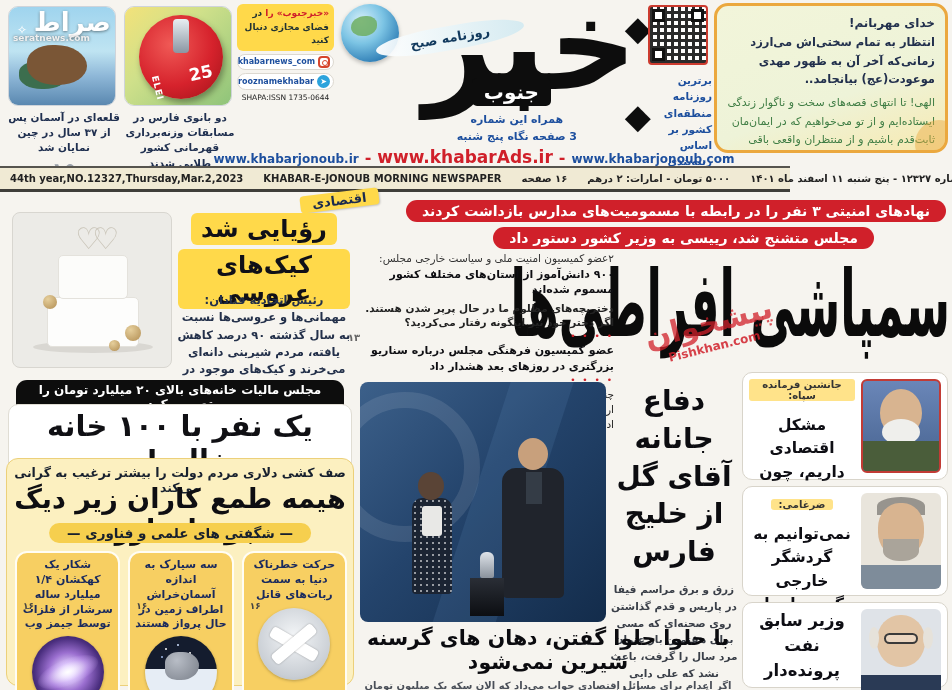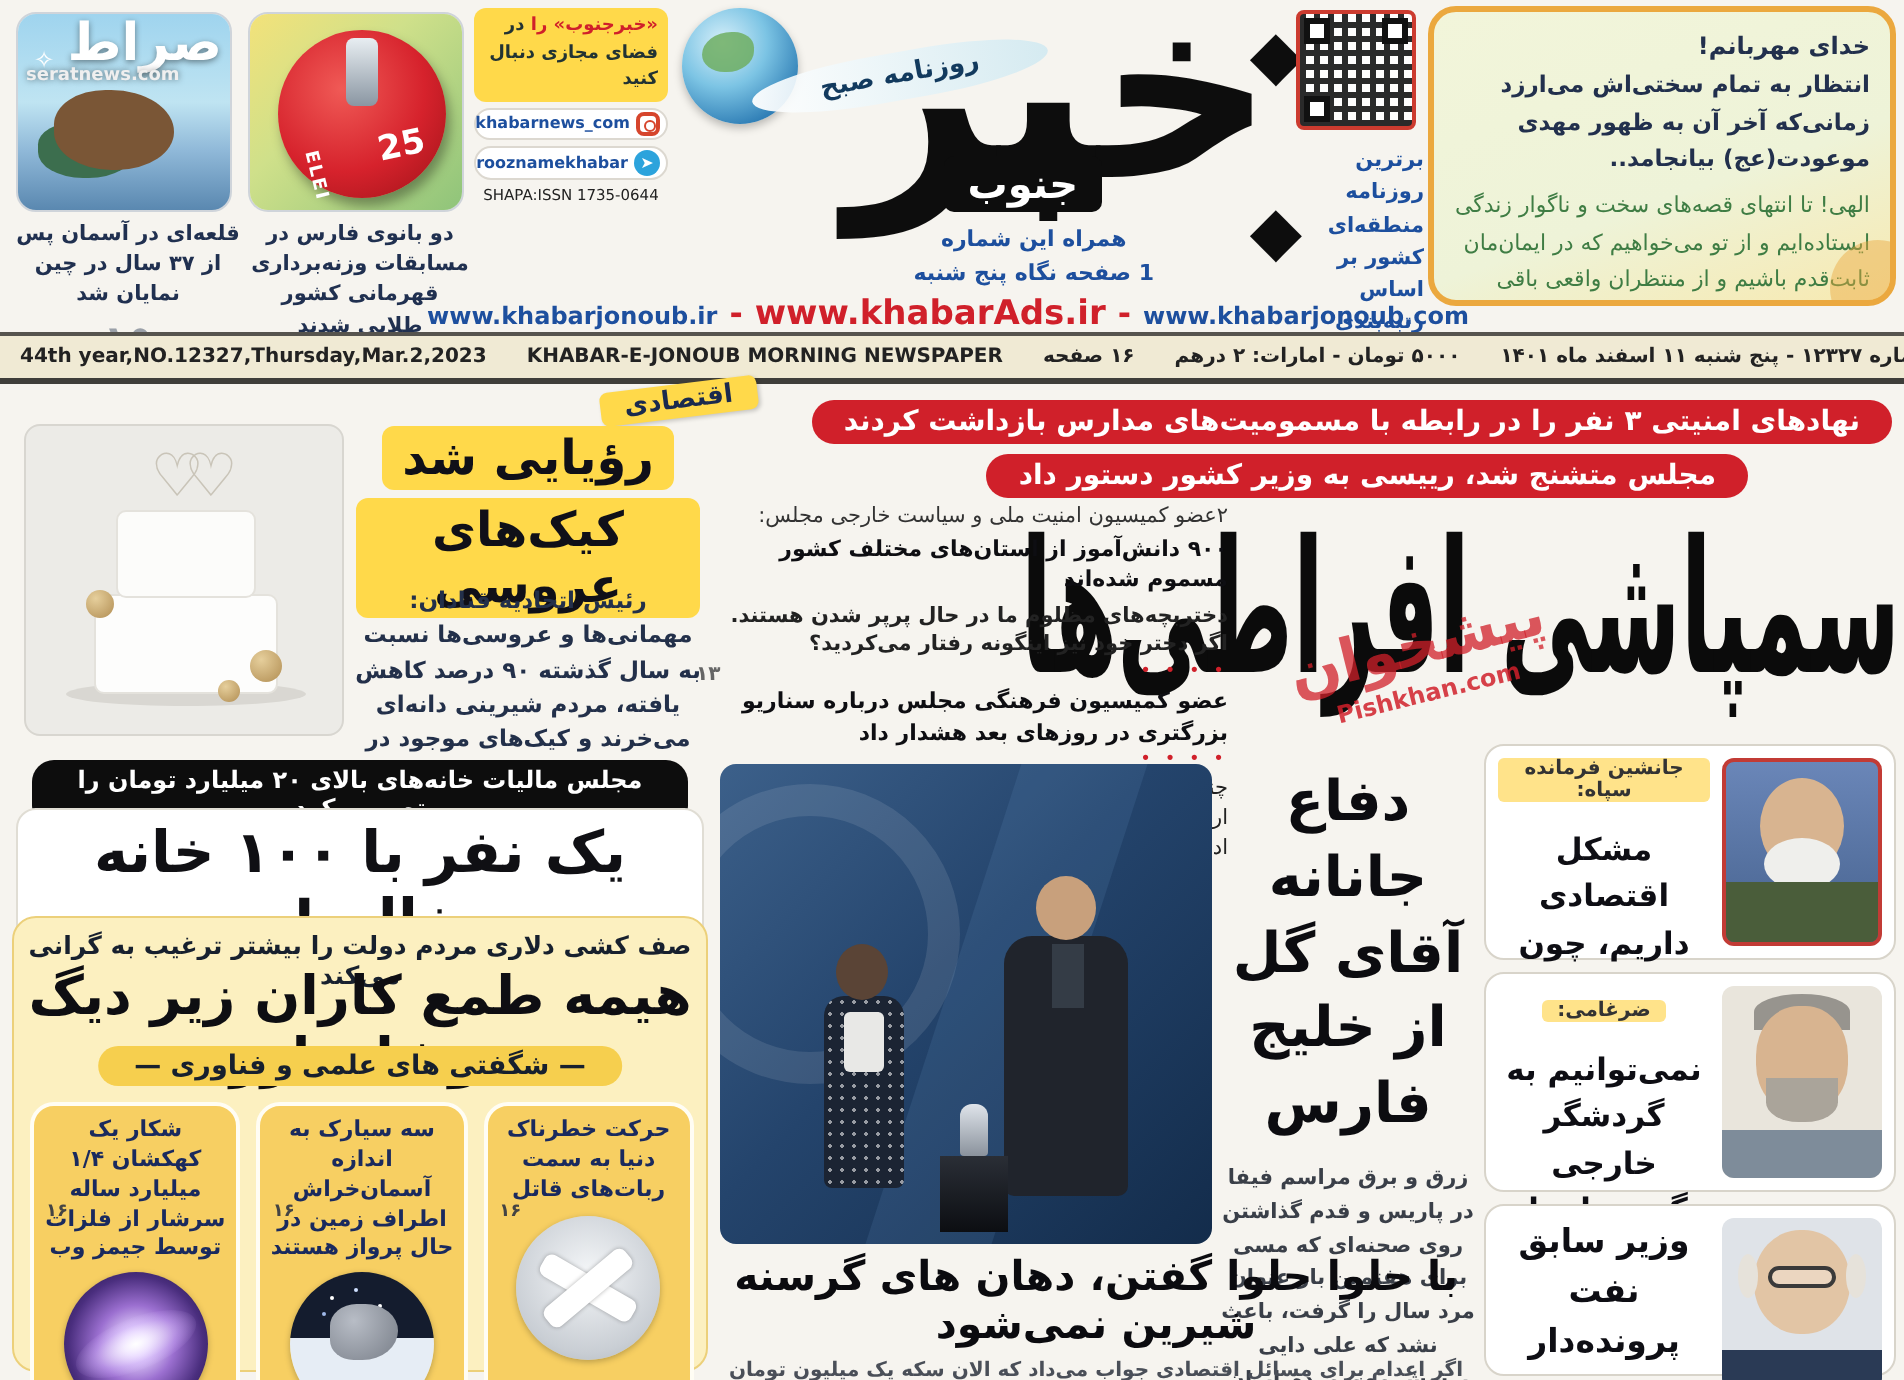--- a/index.html
+++ b/index.html
@@ -61,21 +61,21 @@
   .qr i{position:absolute;width:13px;height:13px;border:3px solid #111;background:#fff;}
   .best{position:absolute;left:640px;top:72px;width:72px;font-size:10.5px;font-weight:bold;color:#1d4f9e;text-align:right;line-height:1.55;}
   .prayer{position:absolute;left:714px;top:3px;width:234px;height:150px;border:3px solid #eba83e;border-radius:14px;
           background:linear-gradient(160deg,#f2f5da 0%,#eef3d8 60%,#f7e9b0 100%);padding:8px 10px;overflow:hidden;}
   .prayer::after{content:"";position:absolute;right:-18px;bottom:-18px;width:48px;height:48px;border-radius:50%;background:rgba(235,168,62,.45);}
   .prayer .t1{font-size:12px;font-weight:bold;color:#22304d;line-height:1.6;}
   .prayer .t2{font-size:11.5px;font-weight:bold;color:#22304d;line-height:1.6;}
   .prayer .body{margin-top:6px;font-size:11px;color:#3f7d44;line-height:1.65;}
 
   
-  .strip{position:absolute;left:0;top:166px;width:952px;height:26px;background:#f0ead4;border-top:2px solid #56544e;border-bottom:3px solid #3f3e3a;
+  .strip{position:absolute;left:0;top:166px;width:790px;height:26px;background:#f0ead4;border-top:2px solid #56544e;border-bottom:3px solid #3f3e3a;
          display:flex;align-items:center;direction:ltr;font-size:10px;font-weight:bold;color:#222;}
   .strip>div{padding:0 10px;white-space:nowrap;}
   .strip .sep{width:1px;height:16px;background:#b8b2a0;padding:0;}
   .strip .grow{flex:1;text-align:center;}
 
   
   .tag-econ{position:absolute;left:300px;top:192px;background:#ffd94a;border-radius:4px;padding:1px 12px;font-size:13px;font-weight:bold;color:#1a2a4e;transform:rotate(-7deg);box-shadow:1px 1px 2px rgba(0,0,0,.2);}
   .cake-photo{position:absolute;left:12px;top:212px;width:160px;height:156px;background:#ecebe7;border:1px solid #d8d6d0;border-radius:8px;overflow:hidden;}
   .cake-plate{position:absolute;left:20px;bottom:14px;width:120px;height:12px;background:#d9d7d2;border-radius:50%;}
   .cake-t1{position:absolute;left:34px;bottom:20px;width:92px;height:50px;background:#fdfdfc;border:1px solid #e4e2dc;border-radius:5px;}
@@ -223,21 +223,21 @@
 
   <div class="masthead">
     <div class="logo-main fa">خبر</div>
     <div class="globe"></div>
     <div class="swoosh fa">روزنامه صبح</div>
     <div class="logo-sub fa">جنوب</div>
     <span class="diamond" style="right:-4px;top:8px;">◆</span>
     <span class="diamond" style="right:-4px;top:96px;">◆</span>
     <div class="issue-note fa">
       <div>همراه این شماره</div>
-      <div>1 صفحه نگاه پنج شنبه</div>
+      <div>3 صفحه نگاه پنج شنبه</div>
     </div>
   </div>
 
   <div class="urls">
     <span class="url-sm">www.khabarjonoub.ir</span>
     <span class="url-dash">-</span>
     <span class="url-lg">www.khabarAds.ir</span>
     <span class="url-dash">-</span>
     <span class="url-sm">www.khabarjonoub.com</span>
   </div>

